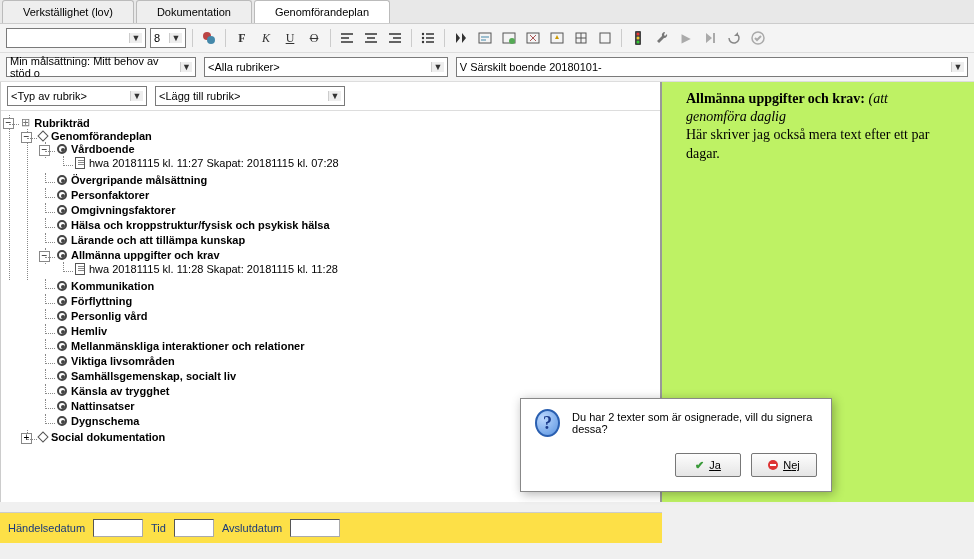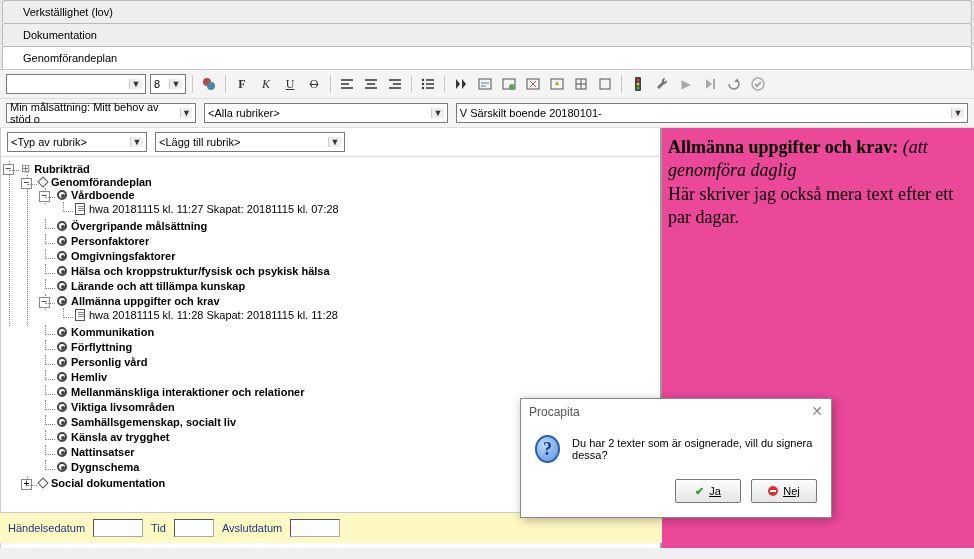--- a/index.html
+++ b/index.html
@@ -12,21 +12,20 @@
     width: 974px;
     height: 559px;
     overflow: hidden;
     position: relative;
   }
   .tabs {
     display: flex;
     background: #e8e8e8;
     border-bottom: 1px solid #ccc;
     padding-left: 2px;
-    flex-direction: column;
   }
   .tab {
     padding: 5px 20px;
     border: 1px solid #bbb;
     border-bottom: none;
     background: #eee;
     margin-right: 2px;
     border-radius: 3px 3px 0 0;
     cursor: pointer;
   }
@@ -160,41 +159,41 @@
   }
   .ic-eye::after{content:"";position:absolute;left:2px;top:2px;width:4px;height:4px;background:#444;border-radius:50%;}
   .ic-doc {
     display:inline-block;width:10px;height:12px;border:1px solid #555;background:#fff;position:relative;
   }
   .ic-doc::before{content:"";position:absolute;left:2px;top:2px;width:6px;height:1px;background:#888;box-shadow:0 2px 0 #888,0 4px 0 #888;}
   .node-label { font-weight: bold; }
   .node-leaf { font-weight: normal; }
   .right-panel {
     flex: 1;
-    background: #ec4899;
-    padding: 8px 6px;
+    background: #bef264;
+    padding: 8px 24px;
     font-family: "Times New Roman", serif;
-    font-size: 18px;
+    font-size: 14px;
     line-height: 1.3;
     overflow: hidden;
   }
   .right-panel .hdr { font-weight: bold; display: inline; }
   .right-panel .hint { font-style: italic; display: inline; }
   .bottom-bar {
     display: flex;
     align-items: center;
     padding: 6px 8px;
     gap: 8px;
     border-top: 1px solid #ccc;
     color: #1a3a7a;
     position: absolute;
     bottom: 16px;
     left: 0;
     width: 662px;
-    background: #fef9c3;
+    background: #fde047;
   }
   .bottom-bar .field {
     border: 1px inset #aaa;
     background: #fff;
     height: 18px;
     width: 50px;
   }
   .dialog {
     position: absolute;
     left: 520px;
@@ -546,24 +545,20 @@
 <div class="bottom-bar">
   <span>Händelsedatum</span>
   <span class="field"></span>
   <span>Tid</span>
   <span class="field" style="width:40px"></span>
   <span>Avslutdatum</span>
   <span class="field"></span>
 </div>
 
 <div class="dialog">
-  <div class="dialog-title">
-    <span>Procapita</span>
-    <span class="dialog-close">✕</span>
-  </div>
   <div class="dialog-body">
     <div class="q-icon">?</div>
     <div>Du har 2 texter som är osignerade, vill du signera dessa?</div>
   </div>
   <div class="dialog-buttons">
     <div class="dlg-btn">
       <span class="ic-check">✔</span>
       <span><span class="u"><span style="text-decoration:underline">J</span>a</span></span>
     </div>
     <div class="dlg-btn">

